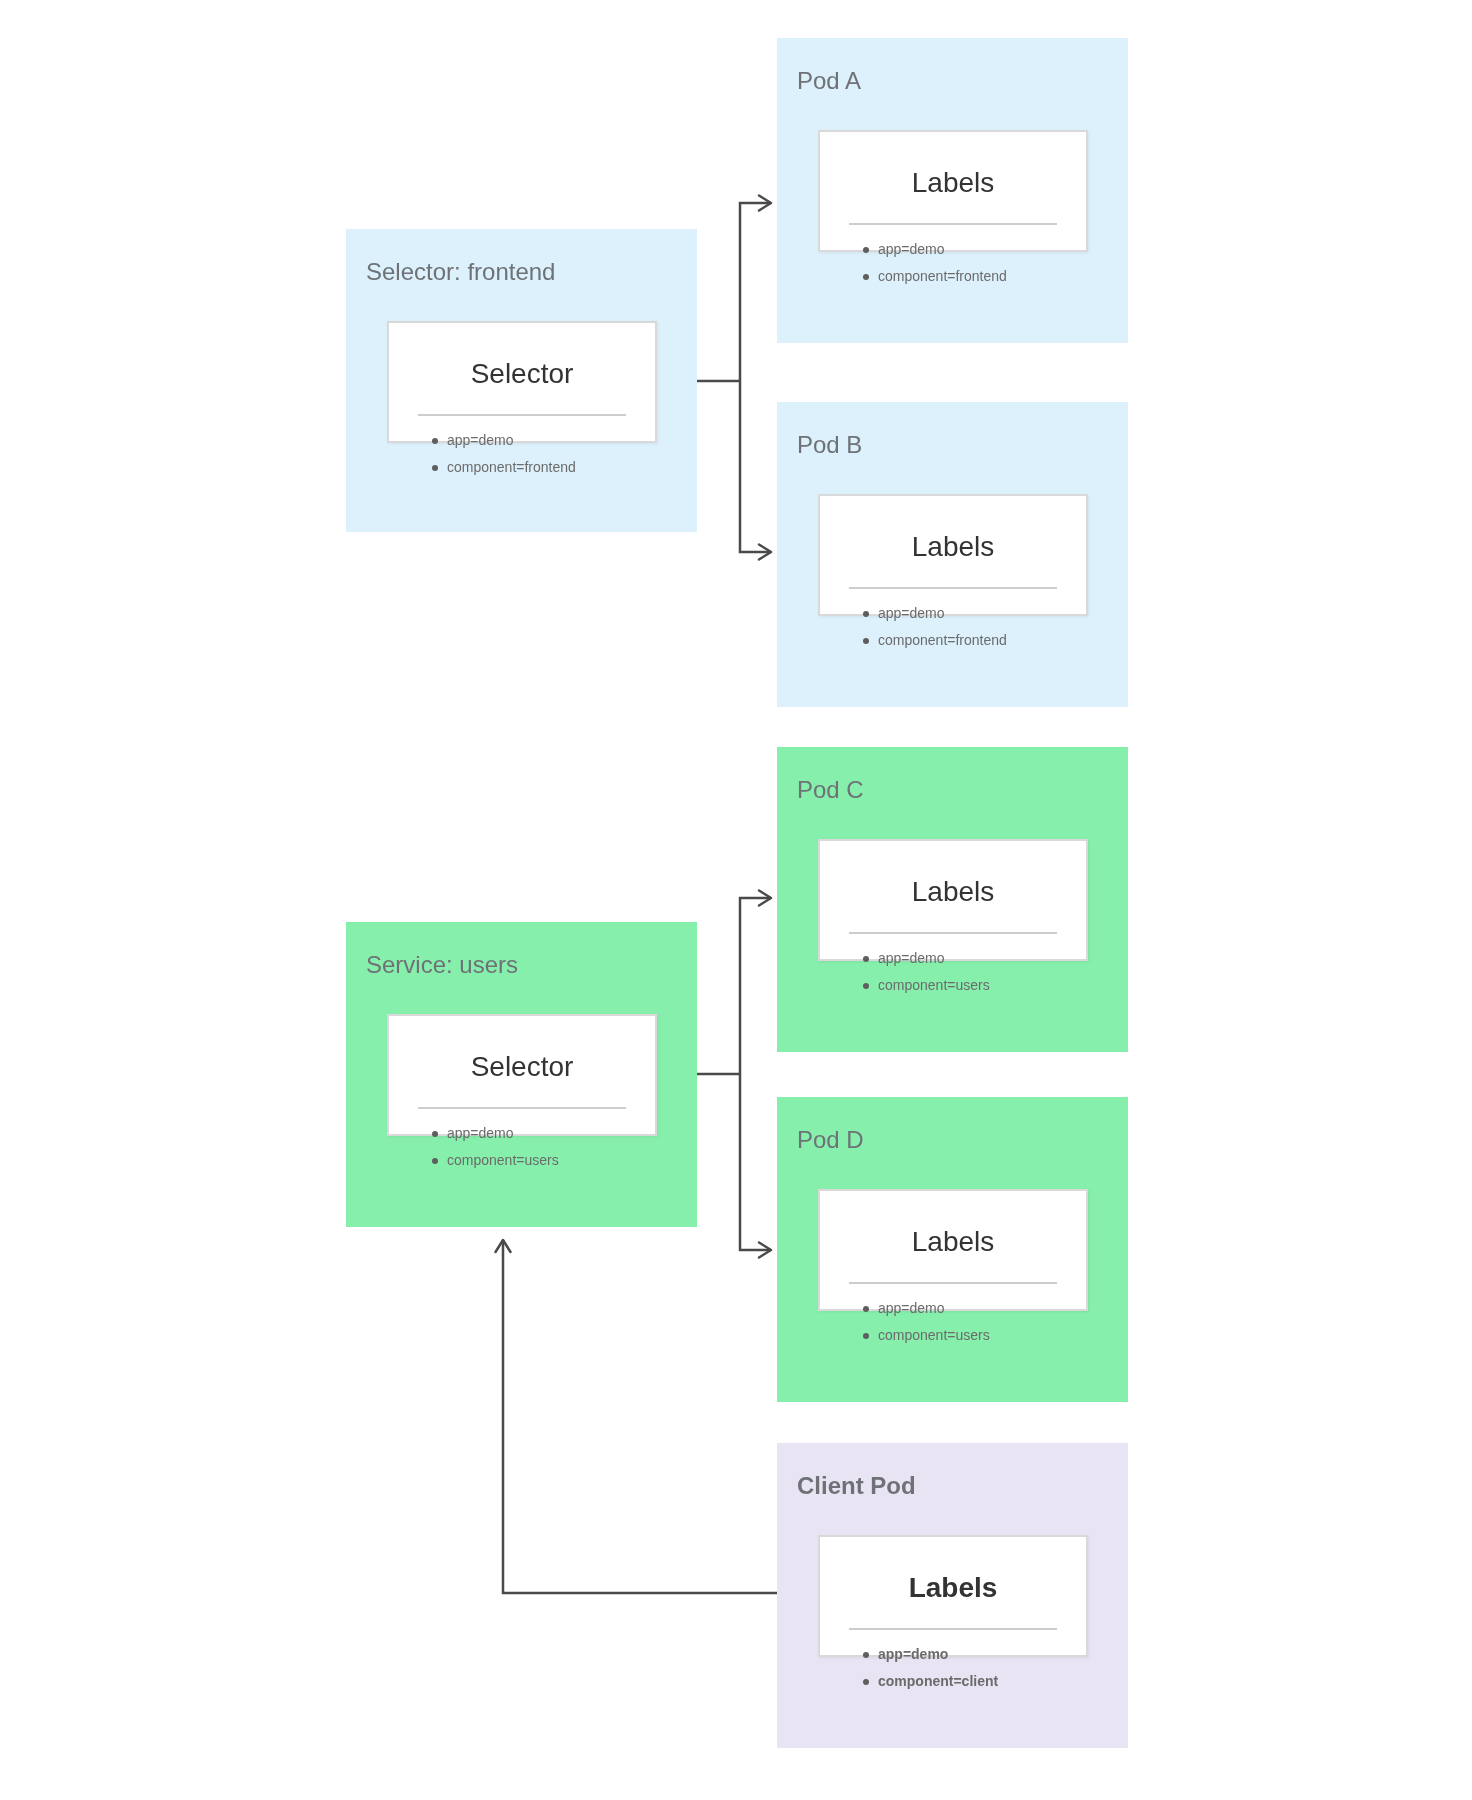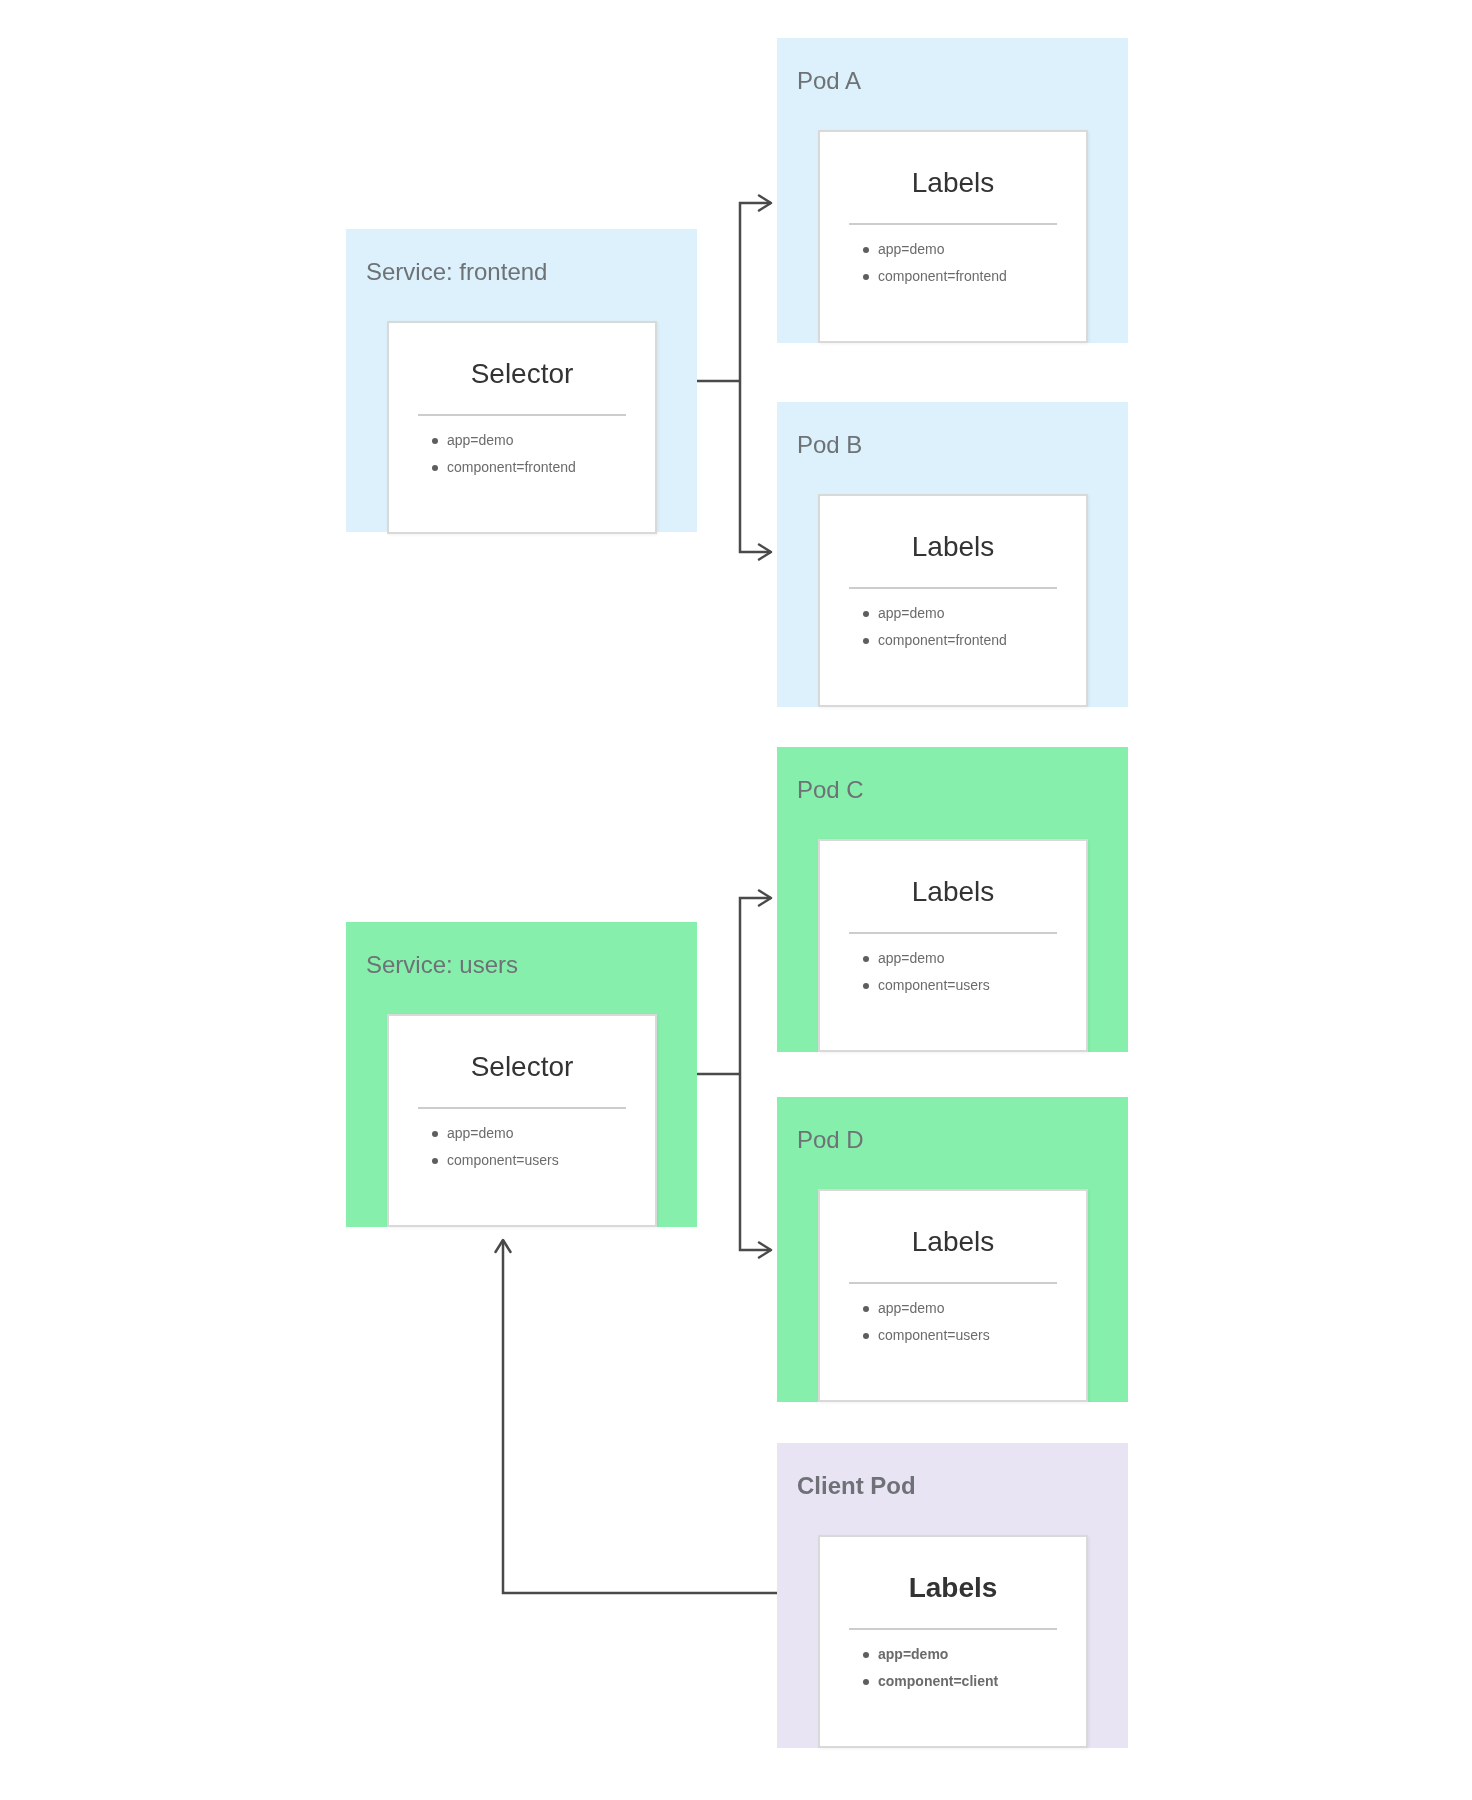--- a/index.html
+++ b/index.html
@@ -54,21 +54,21 @@
     font-size: 24px;
     line-height: 26px;
     color: #6e7276;
   }
   
   .card {
     position: absolute;
     left: 41px;
     top: 92px;
     width: 270px;
-    height: 213px;
+    height: 122px;
     box-sizing: border-box;
     background: #ffffff;
     border: 2px solid #d9d9d9;
     box-shadow: 1px 1px 3px rgba(0,0,0,0.06);
   }
   .card-title {
     margin-top: 36px;
     text-align: center;
     font-size: 28px;
     line-height: 30px;
@@ -128,21 +128,21 @@
       <div class="card-title">Labels</div>
       <hr class="card-divider">
       <ul class="card-items">
         <li>app=demo</li>
         <li>component=frontend</li>
       </ul>
     </div>
   </div>
 
   <div class="node blue" id="svc-frontend">
-    <div class="node-title">Service: frontend</div>
+    <div class="node-title">Selector: frontend</div>
     <div class="card">
       <div class="card-title">Selector</div>
       <hr class="card-divider">
       <ul class="card-items">
         <li>app=demo</li>
         <li>component=frontend</li>
       </ul>
     </div>
   </div>
 

